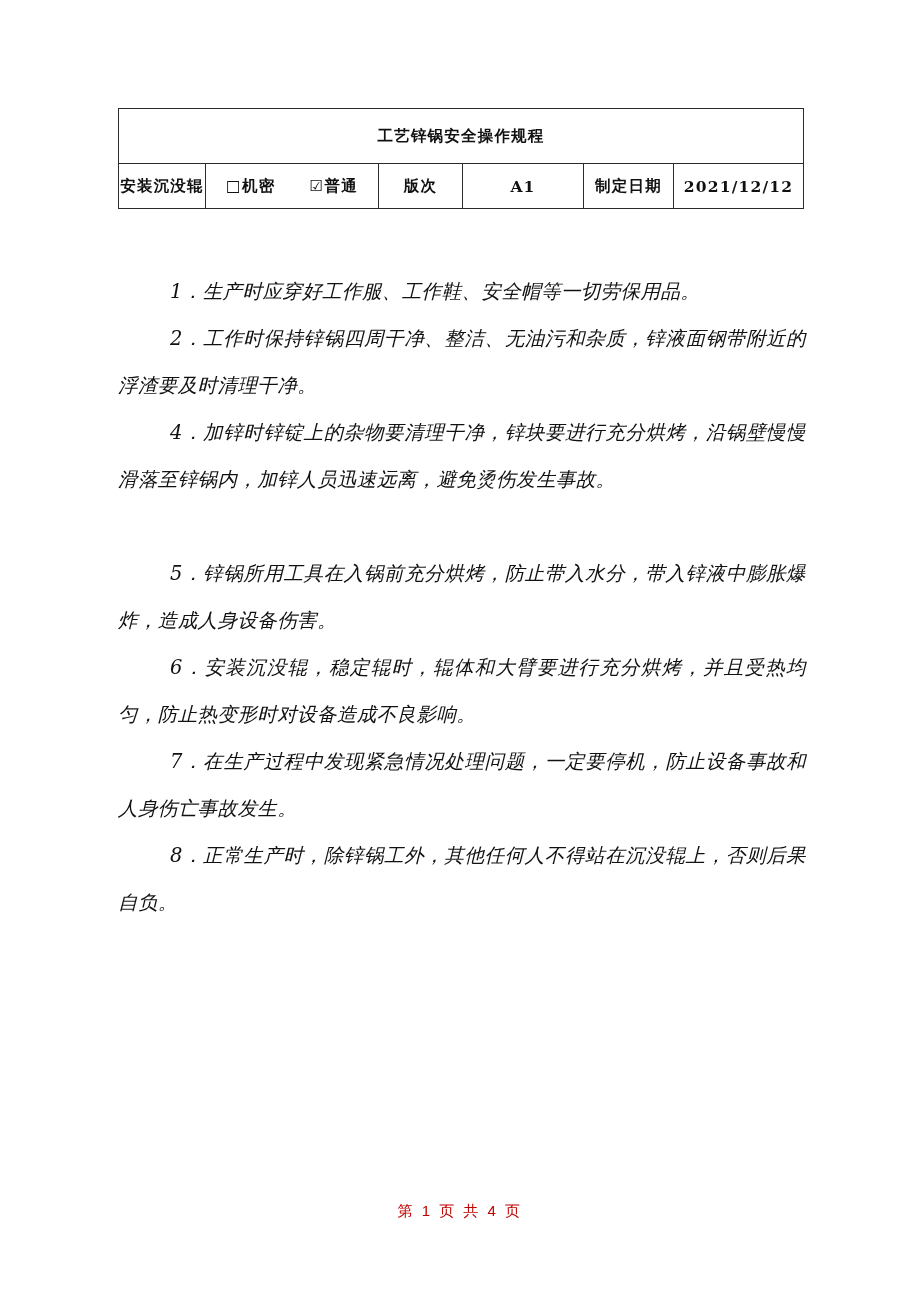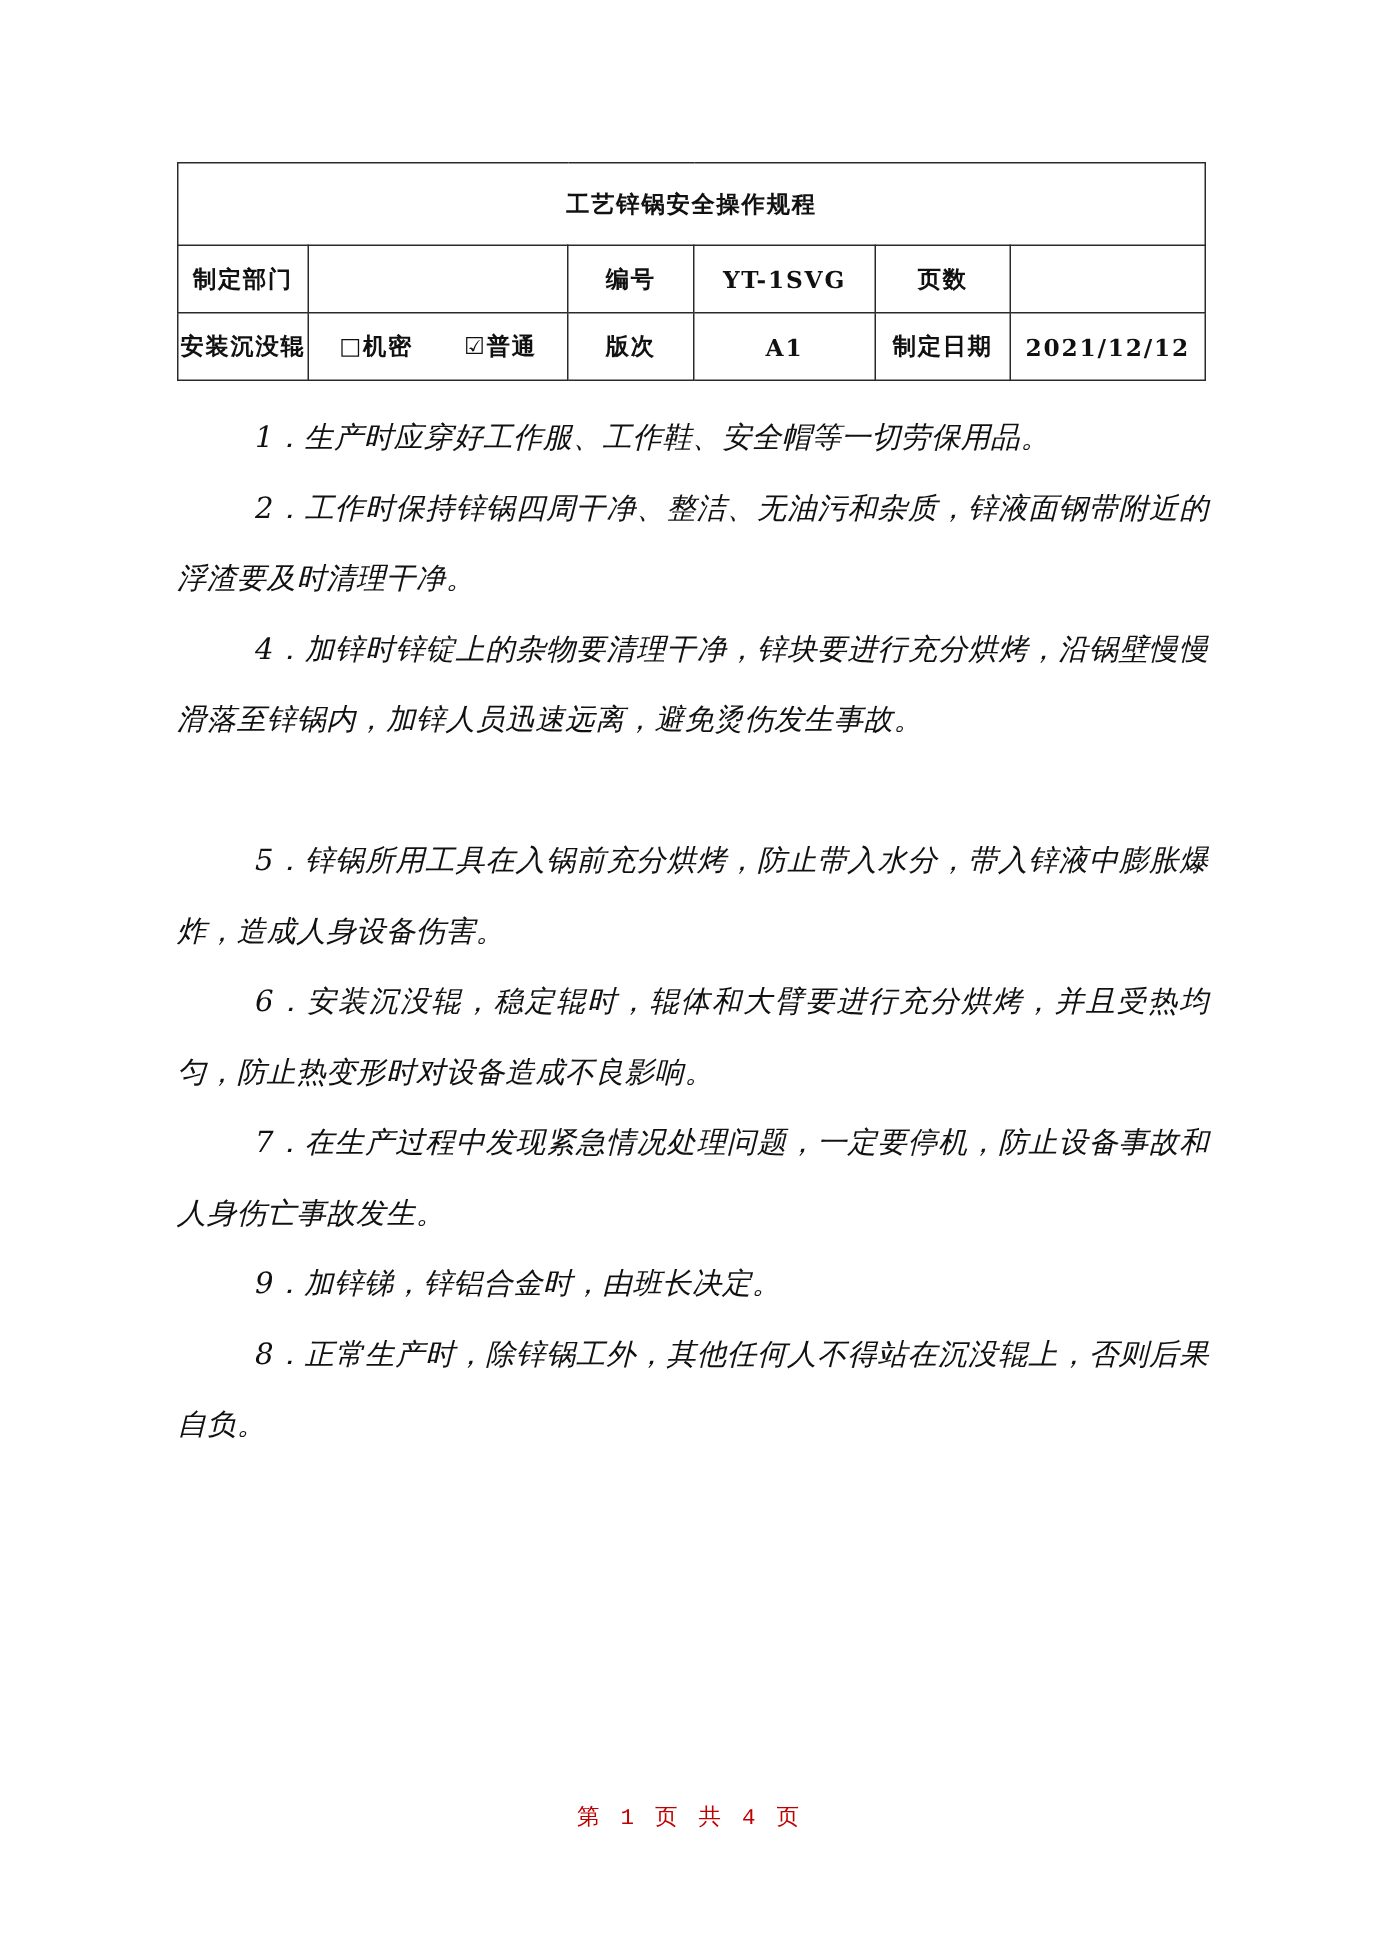--- a/index.html
+++ b/index.html
@@ -106,21 +106,21 @@
     margin-bottom: 47px;
   }
 
   
   .footer {
     position: absolute;
     left: 0;
     top: 1202px;
     width: 920px;
     text-align: center;
-    font-family: Liberation Mono, monospace;
+    font-family: Liberation Sans, sans-serif;
     font-size: 15px;
     letter-spacing: 2.5px;
   }
 </style>
 </head>
 <body>
 
 <div class="page">
 
   <table class="header-table">
@@ -130,46 +130,37 @@
       <col style="width:84px">
       <col style="width:121px">
       <col style="width:90px">
       <col style="width:130px">
     </colgroup>
     <tbody>
       <tr>
         <td class="title-cell" colspan="6">工艺锌锅安全操作规程</td>
       </tr>
       <tr>
-        <td class="row-cell label-cell">制定部门</td>
-        <td class="row-cell value-cell"></td>
-        <td class="row-cell label-cell">编号</td>
-        <td class="row-cell value-cell">YT-1SVG</td>
-        <td class="row-cell label-cell">页数</td>
-        <td class="row-cell value-cell"></td>
-      </tr>
-      <tr>
         <td class="row-cell label-cell">安装沉没辊</td>
         <td class="row-cell grade-cell">
           <span class="grade-opt"><span class="ck">□</span><span>机密</span></span><span class="grade-gap"></span><span class="grade-opt"><span class="ck">☑</span><span>普通</span></span>
         </td>
         <td class="row-cell label-cell">版次</td>
         <td class="row-cell value-cell">A1</td>
         <td class="row-cell label-cell">制定日期</td>
         <td class="row-cell value-cell">2021/12/12</td>
       </tr>
     </tbody>
   </table>
 
   <div class="body-wrap">
     <p class="para">1．生产时应穿好工作服、工作鞋、安全帽等一切劳保用品。</p>
     <p class="para">2．工作时保持锌锅四周干净、整洁、无油污和杂质，锌液面钢带附近的浮渣要及时清理干净。</p>
     <p class="para spaced">4．加锌时锌锭上的杂物要清理干净，锌块要进行充分烘烤，沿锅壁慢慢滑落至锌锅内，加锌人员迅速远离，避免烫伤发生事故。</p>
     <p class="para">5．锌锅所用工具在入锅前充分烘烤，防止带入水分，带入锌液中膨胀爆炸，造成人身设备伤害。</p>
     <p class="para">6．安装沉没辊，稳定辊时，辊体和大臂要进行充分烘烤，并且受热均匀，防止热变形时对设备造成不良影响。</p>
     <p class="para">7．在生产过程中发现紧急情况处理问题，一定要停机，防止设备事故和人身伤亡事故发生。</p>
-    <p class="para">9．加锌锑，锌铝合金时，由班长决定。</p>
     <p class="para">8．正常生产时，除锌锅工外，其他任何人不得站在沉没辊上，否则后果自负。</p>
   </div>
 
   <div class="footer" style="color: rgb(192, 0, 0);">第 1 页 共 4 页</div>
 
 </div>
 
 </body></html>

